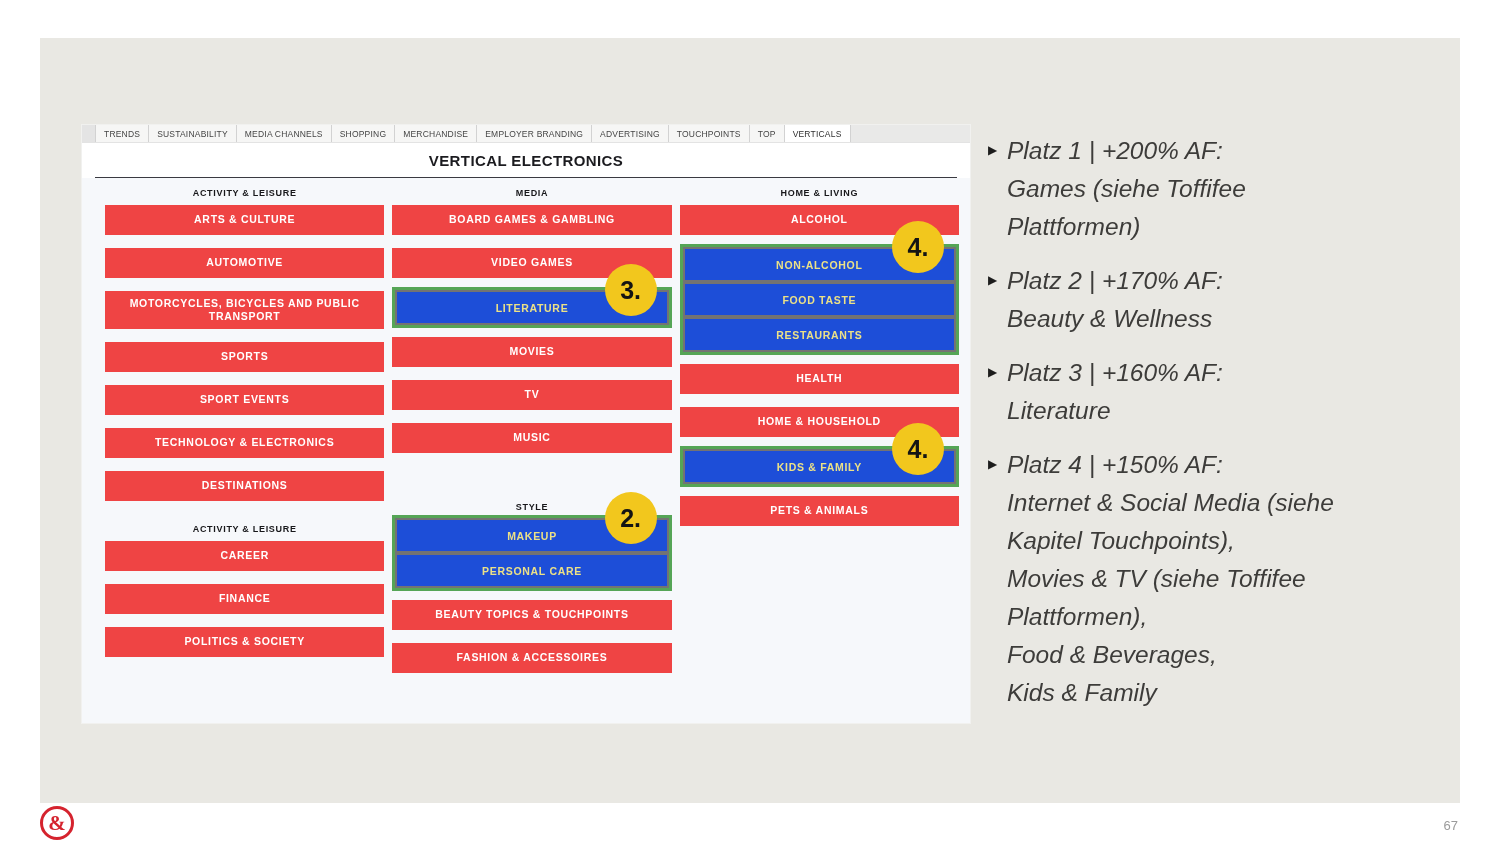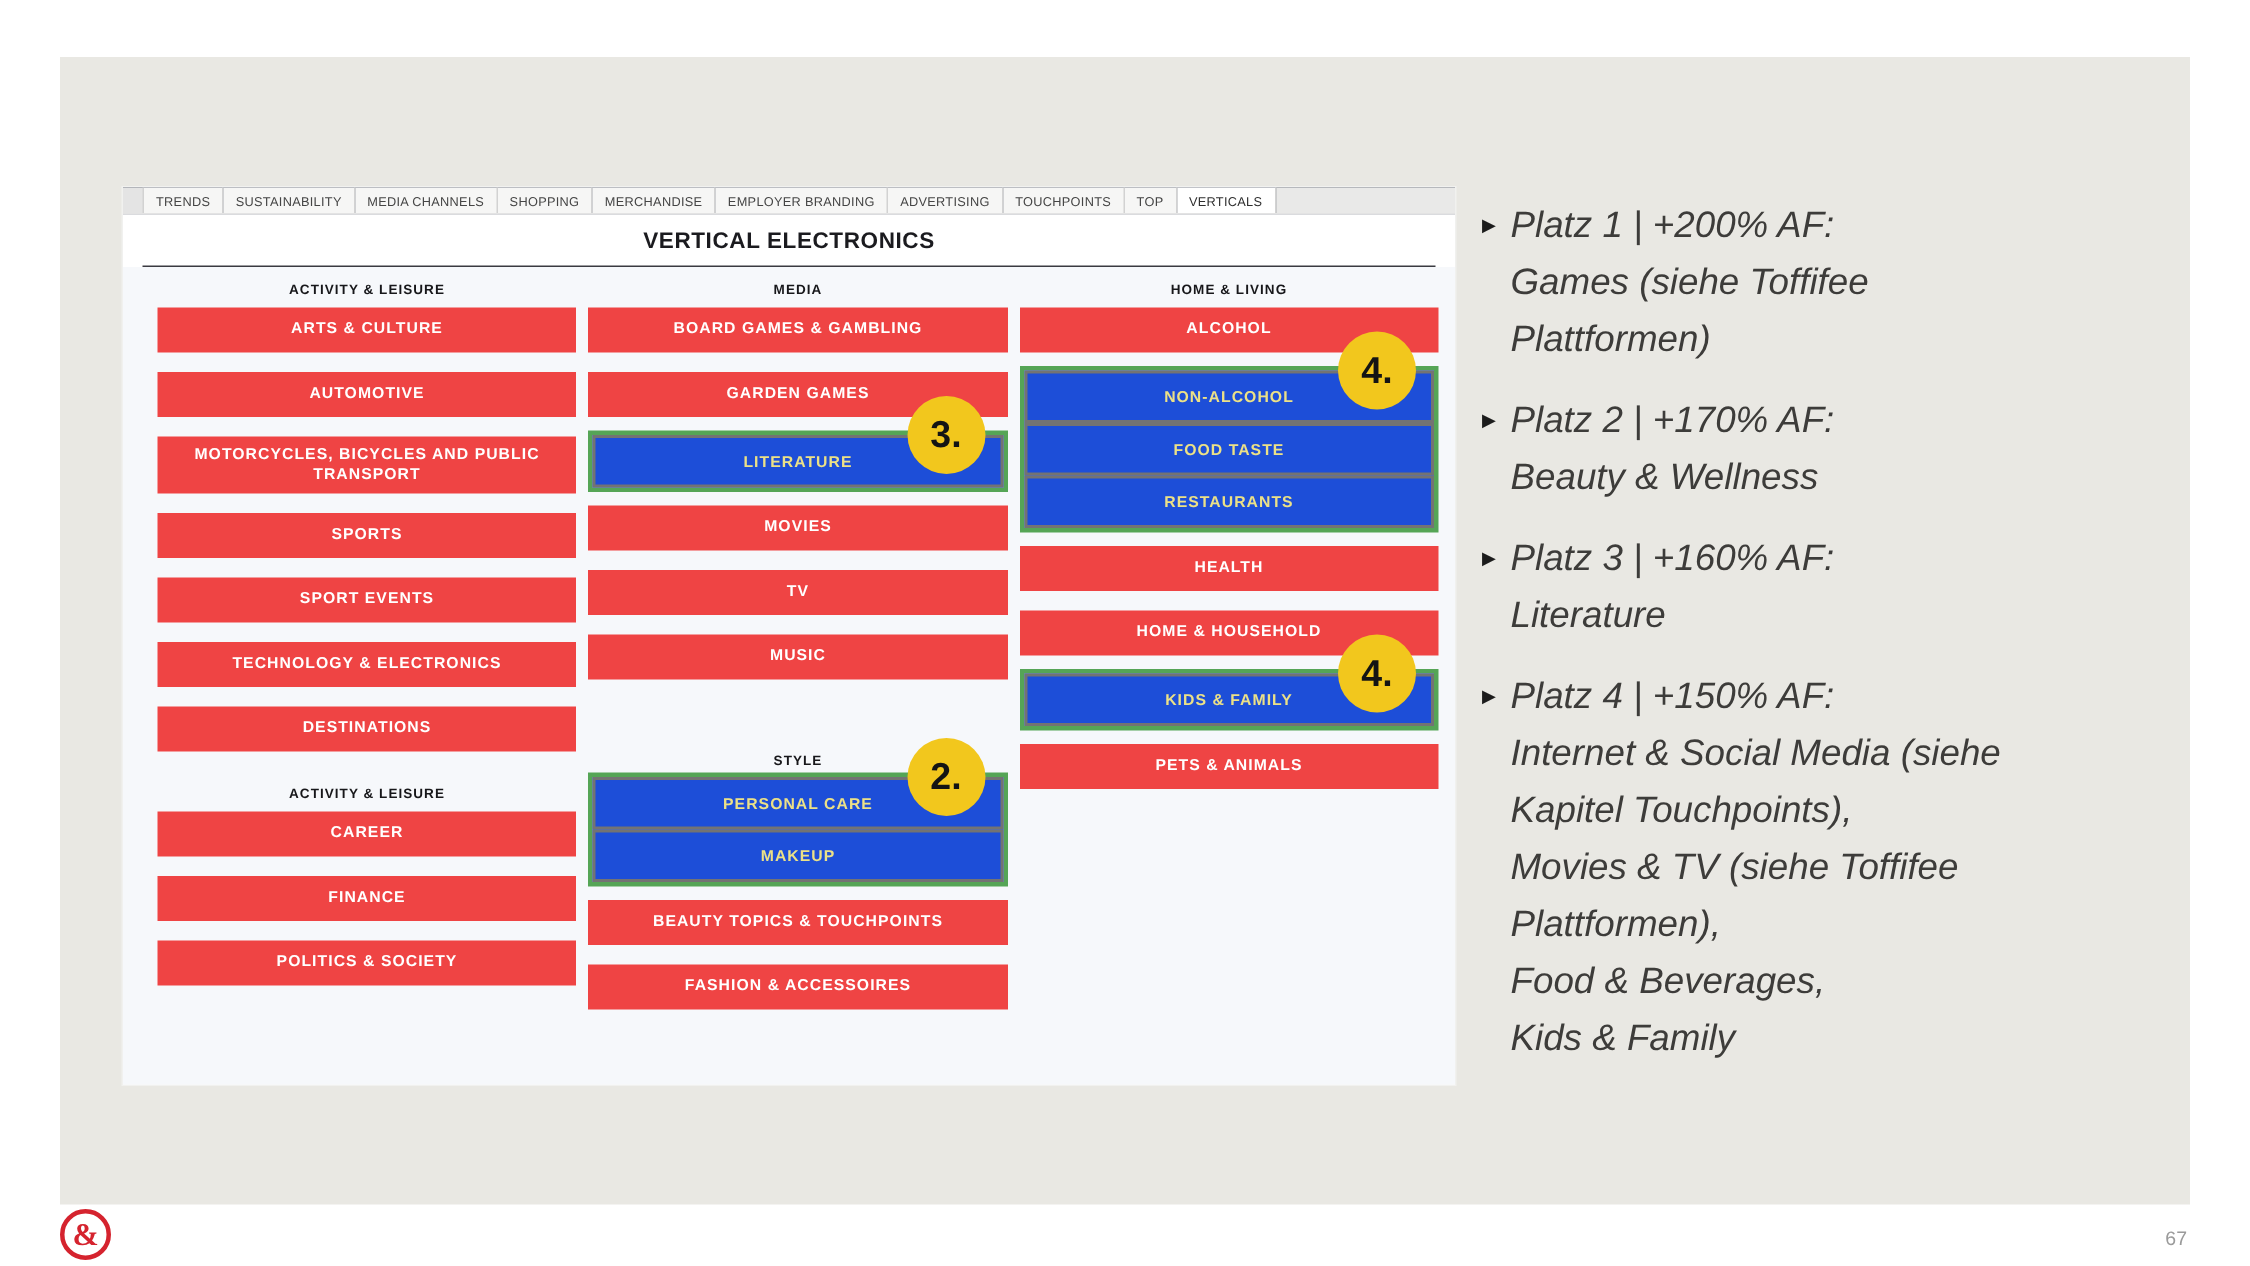--- a/index.html
+++ b/index.html
@@ -3,21 +3,21 @@
 <meta charset="utf-8">
 <style>
   html,body{margin:0;padding:0;}
   body{
     width:1500px;height:844px;position:relative;overflow:hidden;
     background:#ffffff;font-family:"Liberation Sans", sans-serif;
   }
   .slide-panel{position:absolute;left:40px;top:38px;width:1420px;height:765px;background:#e9e8e3;}
   .content-box{position:absolute;left:82px;top:125px;width:888px;height:598px;background:#ffffff;box-shadow:0 0 0 1px #f1f1ef;}
   
-  .tab-bar{display:flex;height:17px;align-items:stretch;background:#0f172a;font-size:8.5px;color:#454545;border-bottom:1px solid #e3e3e3;}
+  .tab-bar{display:flex;height:17px;align-items:stretch;background:#ef4444;font-size:8.5px;color:#454545;border-bottom:1px solid #e3e3e3;}
   .tab-stub{width:13px;background:#e4e4e4;border-right:1px solid #d2d2d2;}
   .tab{padding:0 8px;display:flex;align-items:center;border-right:1px solid #d2d2d2;background:#f6f6f5;white-space:nowrap;letter-spacing:0.2px;}
   .tab.active{background:#ffffff;color:#2e2e2e;}
   .tab-fill{flex:1;background:#e9e9e8;}
   
   .title-row{text-align:center;padding:9px 0 7px;background:#fff;}
   .title-row span{font-weight:bold;font-size:15px;letter-spacing:0.4px;color:#1b1b1f;}
   .rule{height:2px;background:#3a3a41;margin:0 13px;}
   
   .grid-bg{position:absolute;left:0;right:0;top:53px;bottom:0;background:#f6f8fb;}
@@ -83,33 +83,33 @@
           <div class="vbtn">TECHNOLOGY &amp; ELECTRONICS</div>
           <div class="vbtn">DESTINATIONS</div>
           <div class="col-header">ACTIVITY &amp; LEISURE</div>
           <div class="vbtn">CAREER</div>
           <div class="vbtn">FINANCE</div>
           <div class="vbtn">POLITICS &amp; SOCIETY</div>
         </div>
         <div class="col">
           <div class="col-header">MEDIA</div>
           <div class="vbtn">BOARD GAMES &amp; GAMBLING</div>
-          <div class="vbtn">GARDEN GAMES</div>
+          <div class="vbtn">VIDEO GAMES</div>
           <div class="group">
             <div class="badge">3.</div>
             <div class="hbtn">LITERATURE</div>
           </div>
           <div class="vbtn">MOVIES</div>
           <div class="vbtn">TV</div>
           <div class="vbtn">MUSIC</div>
           <div class="col-header extra-gap">STYLE</div>
           <div class="group">
             <div class="badge">2.</div>
+            <div class="hbtn">MAKEUP</div>
             <div class="hbtn">PERSONAL CARE</div>
-            <div class="hbtn">MAKEUP</div>
           </div>
           <div class="vbtn">BEAUTY TOPICS &amp; TOUCHPOINTS</div>
           <div class="vbtn">FASHION &amp; ACCESSOIRES</div>
         </div>
         <div class="col">
           <div class="col-header">HOME &amp; LIVING</div>
           <div class="vbtn">ALCOHOL</div>
           <div class="group">
             <div class="badge">4.</div>
             <div class="hbtn">NON-ALCOHOL</div>

